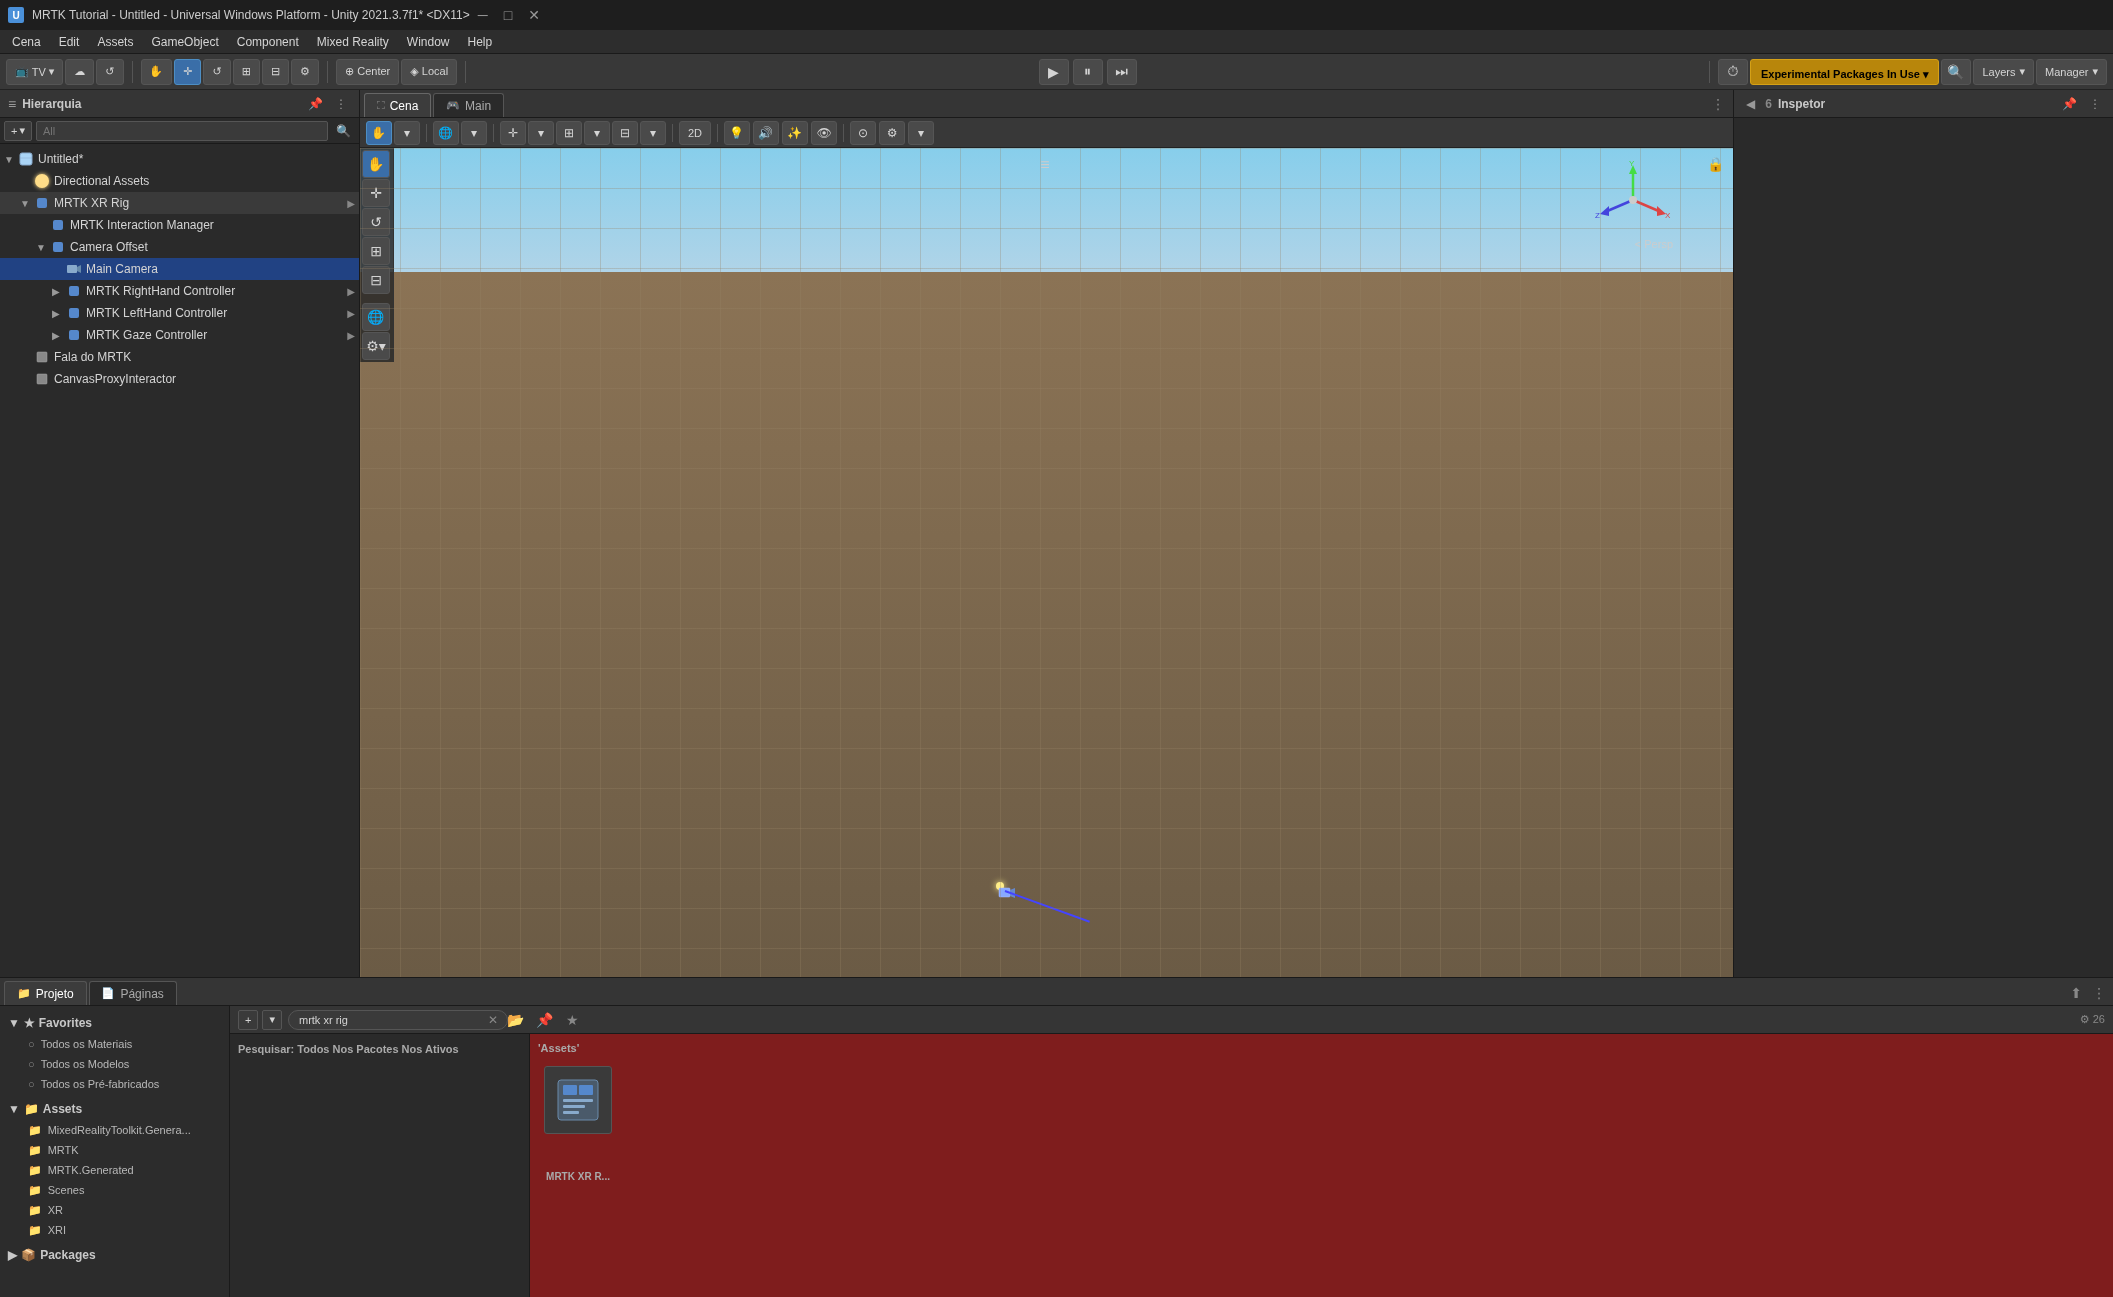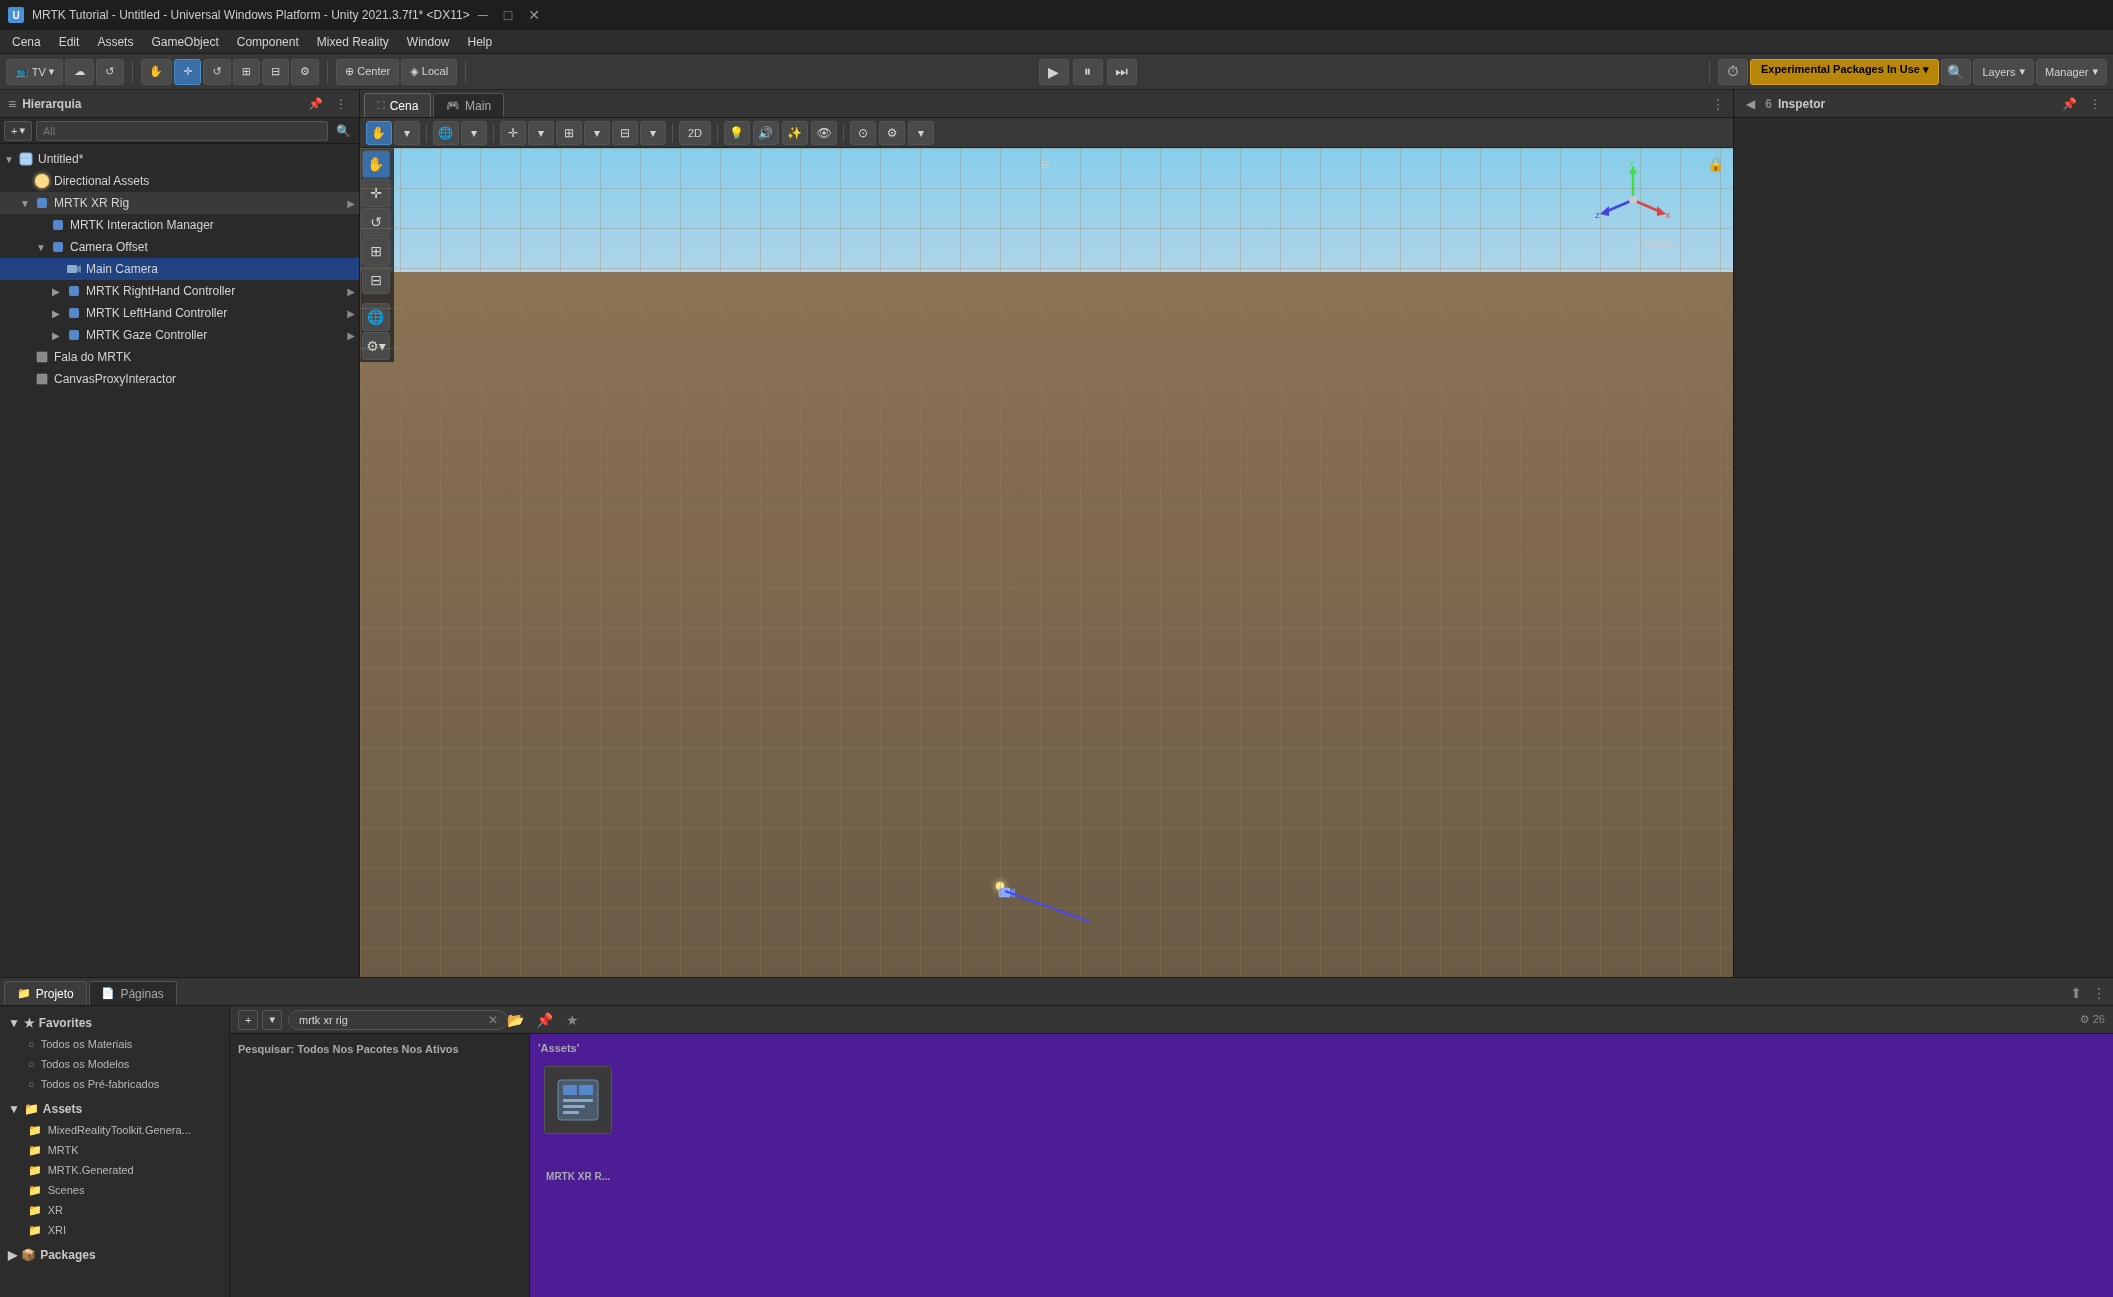--- a/index.html
+++ b/index.html
@@ -116,21 +116,21 @@
       background: #b8860b;
       border: 1px solid #d4a017;
       border-radius: 3px;
       color: #000;
       padding: 3px 10px;
       cursor: pointer;
       font-size: 11px;
       font-weight: bold;
       height: 26px;
       display: flex;
-      align-items: flex-start;
+      align-items: flex-end;
       gap: 4px;
     }
 
     .layers-btn {
       background: #4a4a4a;
       border: 1px solid #555;
       border-radius: 3px;
       color: #d4d4d4;
       padding: 3px 8px;
       cursor: pointer;
@@ -597,21 +597,21 @@
       min-width: 300px;
       padding: 6px 8px;
       border-right: 1px solid #1a1a1a;
       font-size: 11px;
       color: #aaa;
       line-height: 1.8;
     }
 
     #project-assets-area {
       flex: 1;
-      background: #4c1d95;
+      background: #7f1d1d;
       padding: 8px;
       overflow-y: auto;
     }
     .asset-breadcrumb {
       color: #aaa;
       font-size: 11px;
       margin-bottom: 8px;
     }
     .asset-grid {
       display: flex;

